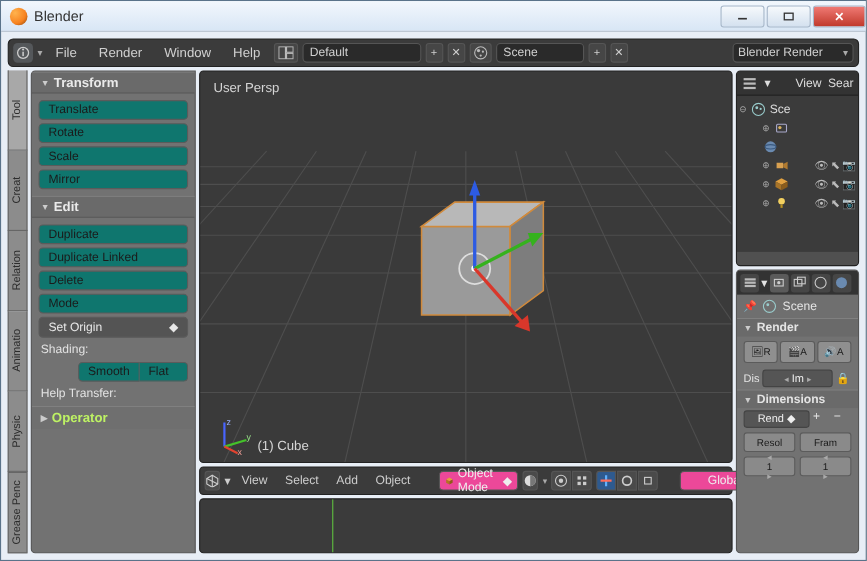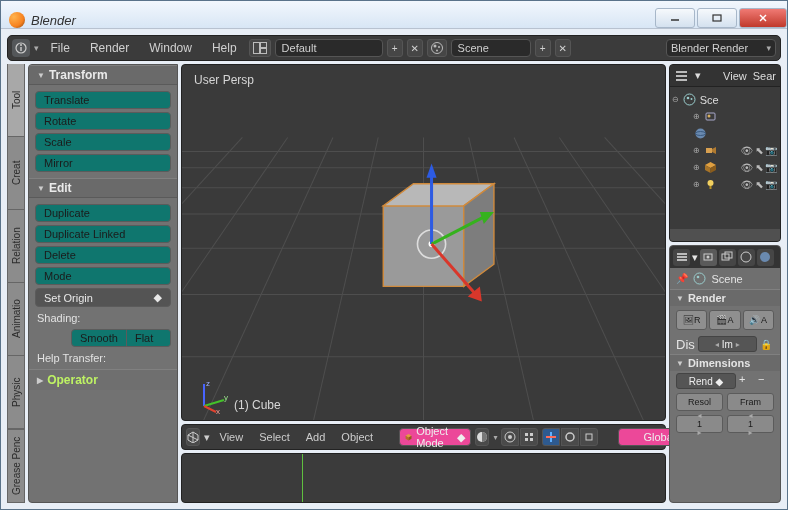--- a/index.html
+++ b/index.html
@@ -1,20 +1,20 @@
 <!DOCTYPE html>
 <html><head>
 <meta charset="utf-8">
 <style>
   * { box-sizing: border-box; margin: 0; padding: 0; font-family: "Segoe UI", Arial, sans-serif; }
   body { width: 788px; height: 510px; overflow: hidden; background: #000; }
 
   
   .window { width: 788px; height: 510px; background: #e8eef6; border: 1px solid #5a738a; display: flex; flex-direction: column; }
-  .titlebar { height: 28px; background: linear-gradient(#f2f7fd, #d8e6f5); display: flex; align-items: flex-end; padding: 0 0 0 8px; border-bottom: 1px solid #b8c2d0; font-style: italic; }
+  .titlebar { height: 28px; background: linear-gradient(#f2f7fd, #d8e6f5); display: flex; align-items: center; padding: 0 0 0 8px; border-bottom: 1px solid #b8c2d0; }
   .titlebar .app-icon { width: 16px; height: 16px; border-radius: 50%; background: radial-gradient(circle at 30% 30%, #ffb34e 0%, #f7821f 60%, #7d3d0a 100%); margin-right: 6px; }
   .titlebar .title { font-size: 13px; color: #333; }
   .win-controls { margin-left: auto; display: flex; }
   .win-btn { width: 40px; height: 20px; margin-left: 2px; border-radius: 3px; display: flex; align-items: center; justify-content: center; font-size: 12px; color: #444; background: linear-gradient(#f6f9fc,#d4e1ef); border:1px solid #a7b7c9; }
   .win-btn.close { background: linear-gradient(#f07a74,#c0392b); color: #fff; width: 48px; }
   .win-btn svg { width: 12px; height: 10px; }
 
   .frame-inner { flex:1; display:flex; flex-direction:column; padding: 6px; gap:3px; }
 
   
@@ -85,21 +85,21 @@
   
   .props { flex:1; background:#727272; border:1px solid #555; border-radius:4px; font-size:11px; color:#e4e4e4; display:flex; flex-direction:column; overflow:hidden; }
   .props-top { height:22px; background:#333; display:flex; align-items:center; gap:2px; padding:0 3px; }
   .props-top .pico { width:17px; height:17px; background:#464646; border-radius:3px; display:flex; align-items:center; justify-content:center; }
   .props-bc { background:#6f6f6f; padding:3px 6px; display:flex; align-items:center; gap:4px; font-size:11px; }
   .props-header { background:#6a6a6a; font-weight:bold; padding:2px 6px; display:flex; align-items:center; gap:4px; border-top:1px solid #808080; }
   .props-header::before { content:"▼"; font-size:8px; color:#ccc; }
   .ico-btn-row { display:flex; gap:2px; padding:4px 6px; }
   .ico-btn-row .pbtn { flex:1; height:20px; background:#8f8f8f; border:1px solid #5b5b5b; border-radius:3px; display:flex; align-items:center; justify-content:center; font-size:9px; color:#1a1a1a; }
   .num-row { display:flex; align-items:center; gap:3px; padding:2px 6px; }
-  .num-row .nlabel { flex:0 0 auto; font-size:13px;text-align:right; }
+  .num-row .nlabel { flex:0 0 auto; font-size:10px;text-align:right; }
   .num-row .nsel { flex:1; height:16px; background:#555; border:1px solid #444; border-radius:3px; display:flex; align-items:center; justify-content:center; font-size:10px; color:#eee; }
   .num-row .lock { width:14px; height:16px; display:flex; align-items:center; justify-content:center; font-size:10px; color:#222; }
   .props .numcell { flex:1; height:18px; background:#8a8a8a; border:1px solid #5b5b5b; border-radius:3px; display:flex; flex-direction:column; align-items:center; justify-content:center; font-size:9px; color:#1a1a1a; line-height:1; }
 
   
   .timeline { height:50px; background:#3b3b3b; border:1px solid #222; border-radius:4px; position:relative; }
   .timeline .playhead { position:absolute; left:120px; top:0; bottom:0; width:1px; background:#5fbf3f; }
 
   .pin { font-size:10px; color:#ccc; }
   .chev-lr { font-size:8px; color:#aaa; }

